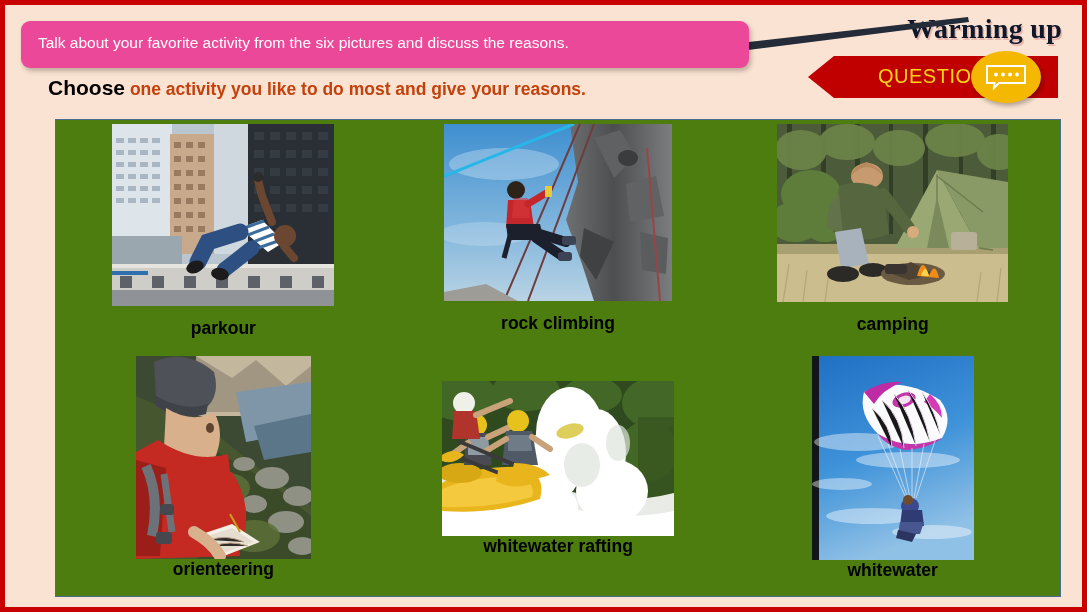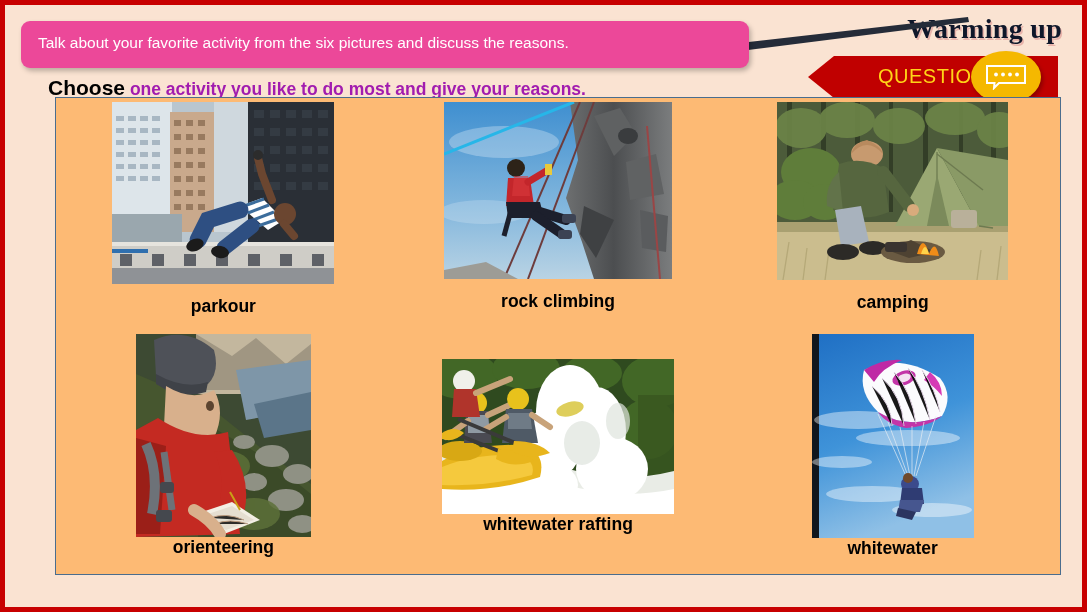--- a/index.html
+++ b/index.html
@@ -120,32 +120,32 @@
   #instruction-lead {
     font-family: "Liberation Sans", sans-serif;
     font-weight: bold;
     font-size: 21px;
     color: #000000;
   }
   #instruction-rest {
     font-family: "Liberation Sans", sans-serif;
     font-weight: bold;
     font-size: 17.5px;
-    color: #a21caf;
+    color: #c2410c;
   }
 
   
   #activity-panel {
     position: absolute;
     left: 50px;
-    top: 92px;
+    top: 114px;
     width: 1006px;
     height: 478px;
     box-sizing: border-box;
-    background: #fdba74;
+    background: #4d7c0f;
     border: 1px solid #4a6d8e;
   }
 
   .activity-row {
     position: absolute;
     left: 0;
     width: 100%;
     display: flex;
   }
   #row-top { top: 4px; height: 232px; }

